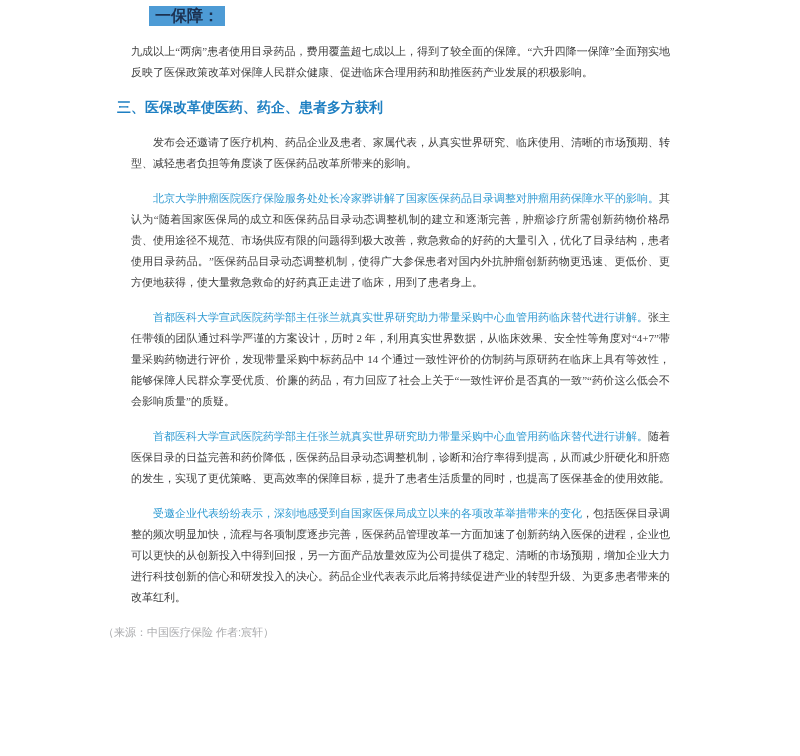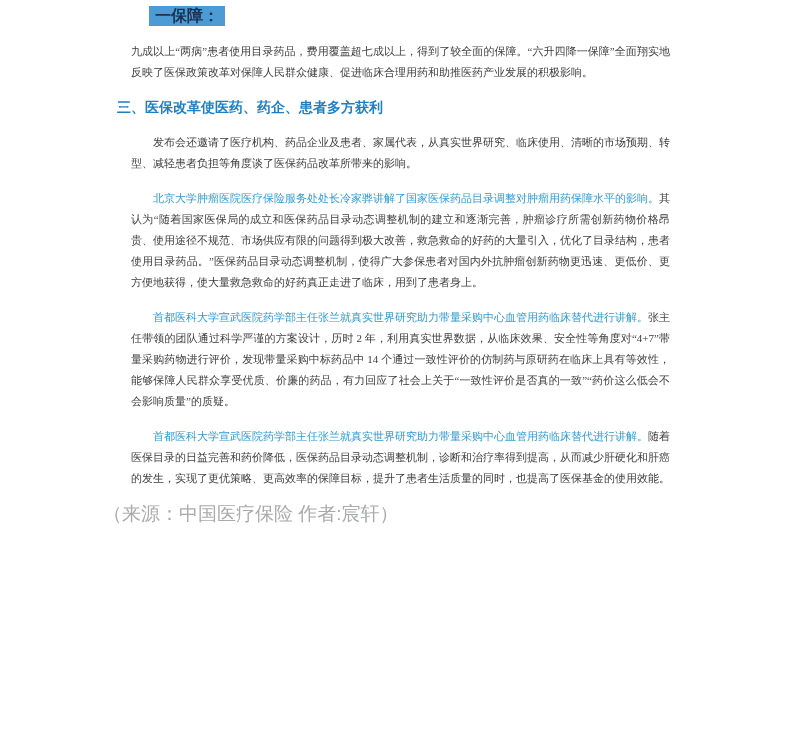--- a/index.html
+++ b/index.html
@@ -53,21 +53,21 @@
     color: var(--heading-blue, #1e7fc2);
     text-indent: 0;
   }
   .lead {
     color: var(--lead-blue, #2f9ad2);
     font-family: "Liberation Sans", "DejaVu Sans", sans-serif;
     font-weight: normal;
   }
   .source {
     margin: 0 0 0 -14px;
-    font-size: 19px;
+    font-size: 11px;
     line-height: 21px;
     color: var(--source-gray, #a9aaac);
     font-family: "Liberation Sans", "DejaVu Sans", sans-serif;
     text-indent: 0;
   }
 </style>
 </head>
 <body>
 
 <div class="page">
@@ -91,16 +91,19 @@
   </p>
 
   <p class="para">
     <span class="lead">首都医科大学宣武医院药学部主任张兰就真实世界研究助力带量采购中心血管用药临床替代进行讲解。</span><span>张主任带领的团队通过科学严谨的方案设计，历时 2 年，利用真实世界数据，从临床效果、安全性等角度对“4+7”带量采购药物进行评价，发现带量采购中标药品中 14 个通过一致性评价的仿制药与原研药在临床上具有等效性，能够保障人民群众享受优质、价廉的药品，有力回应了社会上关于“一致性评价是否真的一致”“药价这么低会不会影响质量”的质疑。</span>
   </p>
 
   <p class="para">
     <span class="lead">首都医科大学宣武医院药学部主任张兰就真实世界研究助力带量采购中心血管用药临床替代进行讲解。</span><span>随着医保目录的日益完善和药价降低，医保药品目录动态调整机制，诊断和治疗率得到提高，从而减少肝硬化和肝癌的发生，实现了更优策略、更高效率的保障目标，提升了患者生活质量的同时，也提高了医保基金的使用效能。</span>
   </p>
 
+  <p class="para">
+    <span class="lead">受邀企业代表纷纷表示，深刻地感受到自国家医保局成立以来的各项改革举措带来的变化</span><span>，包括医保目录调整的频次明显加快，流程与各项制度逐步完善，医保药品管理改革一方面加速了创新药纳入医保的进程，企业也可以更快的从创新投入中得到回报，另一方面产品放量效应为公司提供了稳定、清晰的市场预期，增加企业大力进行科技创新的信心和研发投入的决心。药品企业代表表示此后将持续促进产业的转型升级、为更多患者带来的改革红利。</span>
+  </p>
 
   <p class="source">（来源：中国医疗保险  作者:宸轩）</p>
 
 </div>
 
 </body></html>

